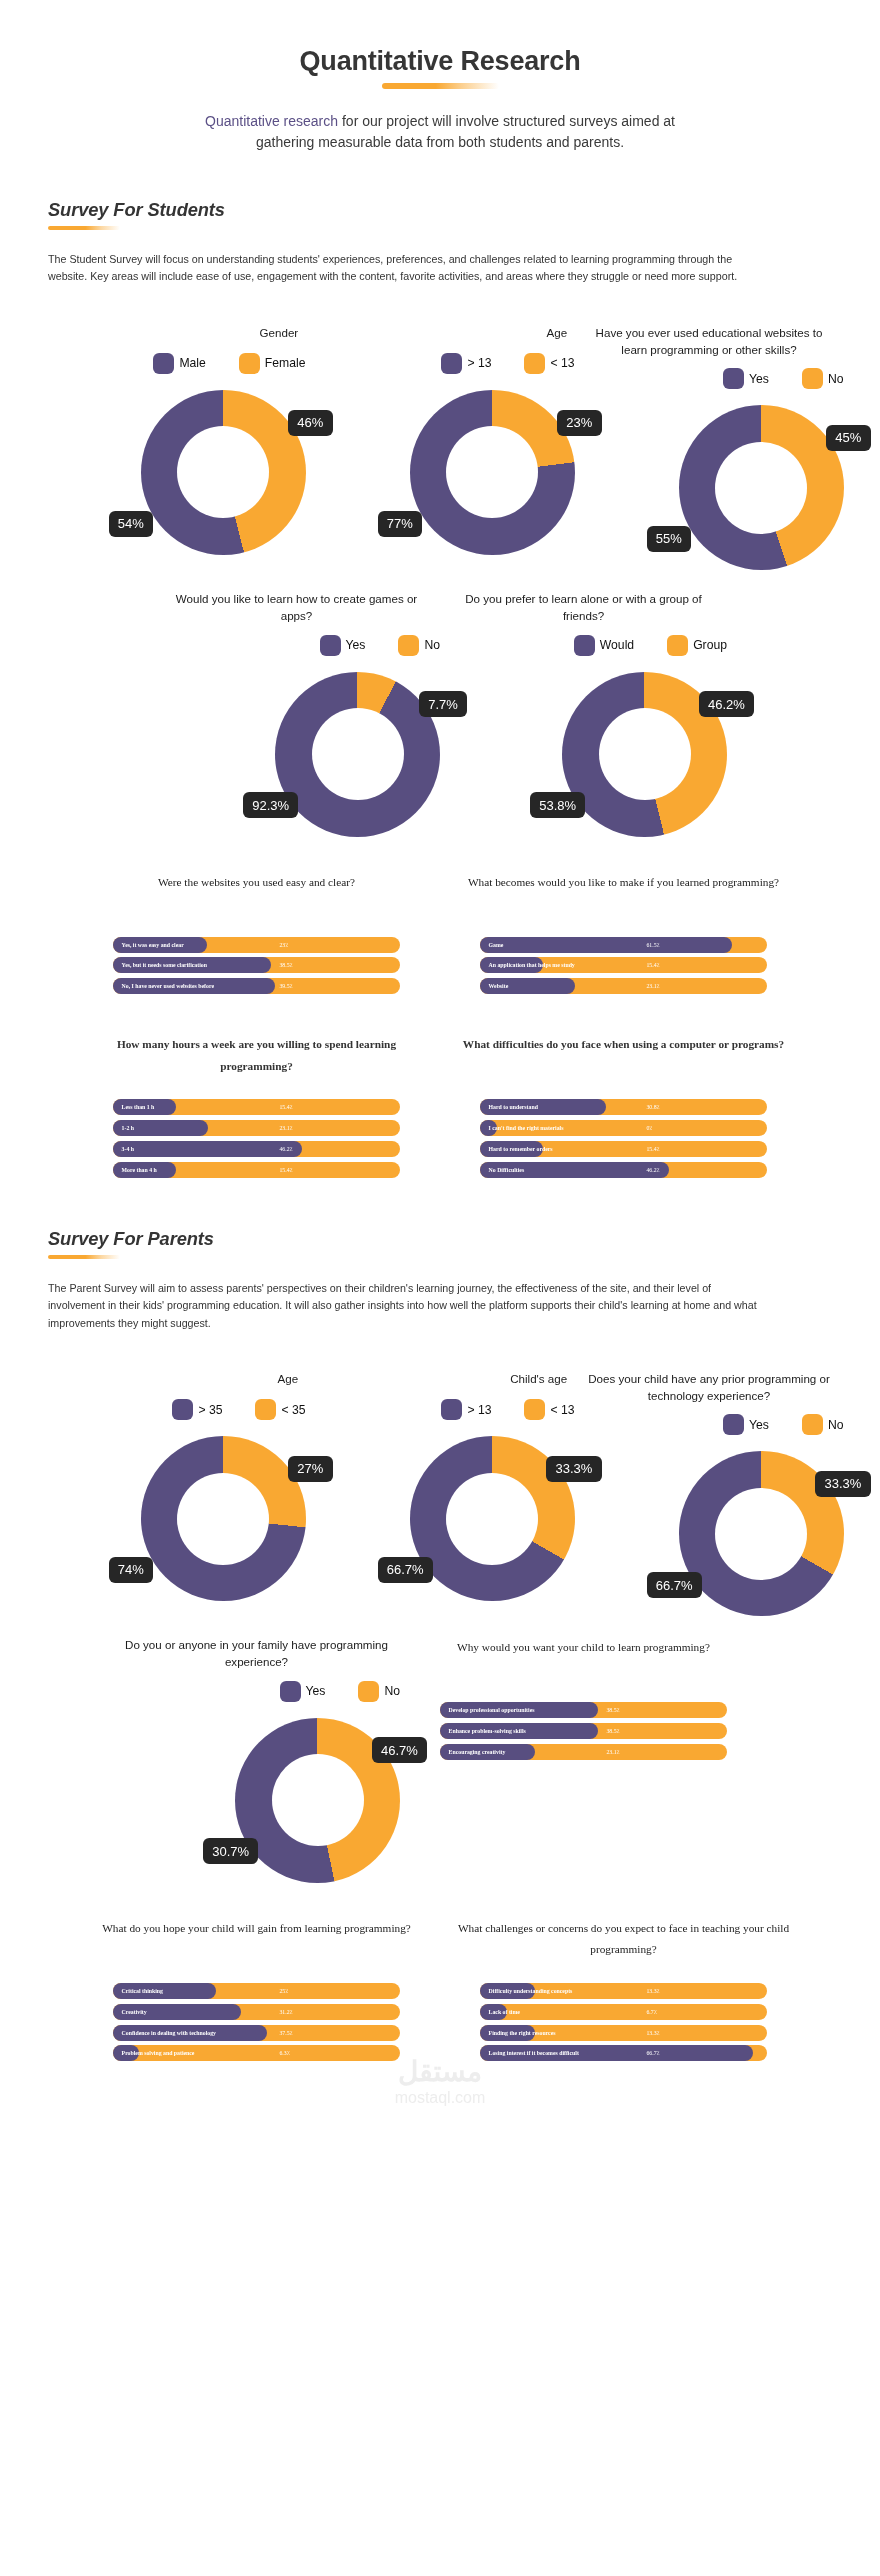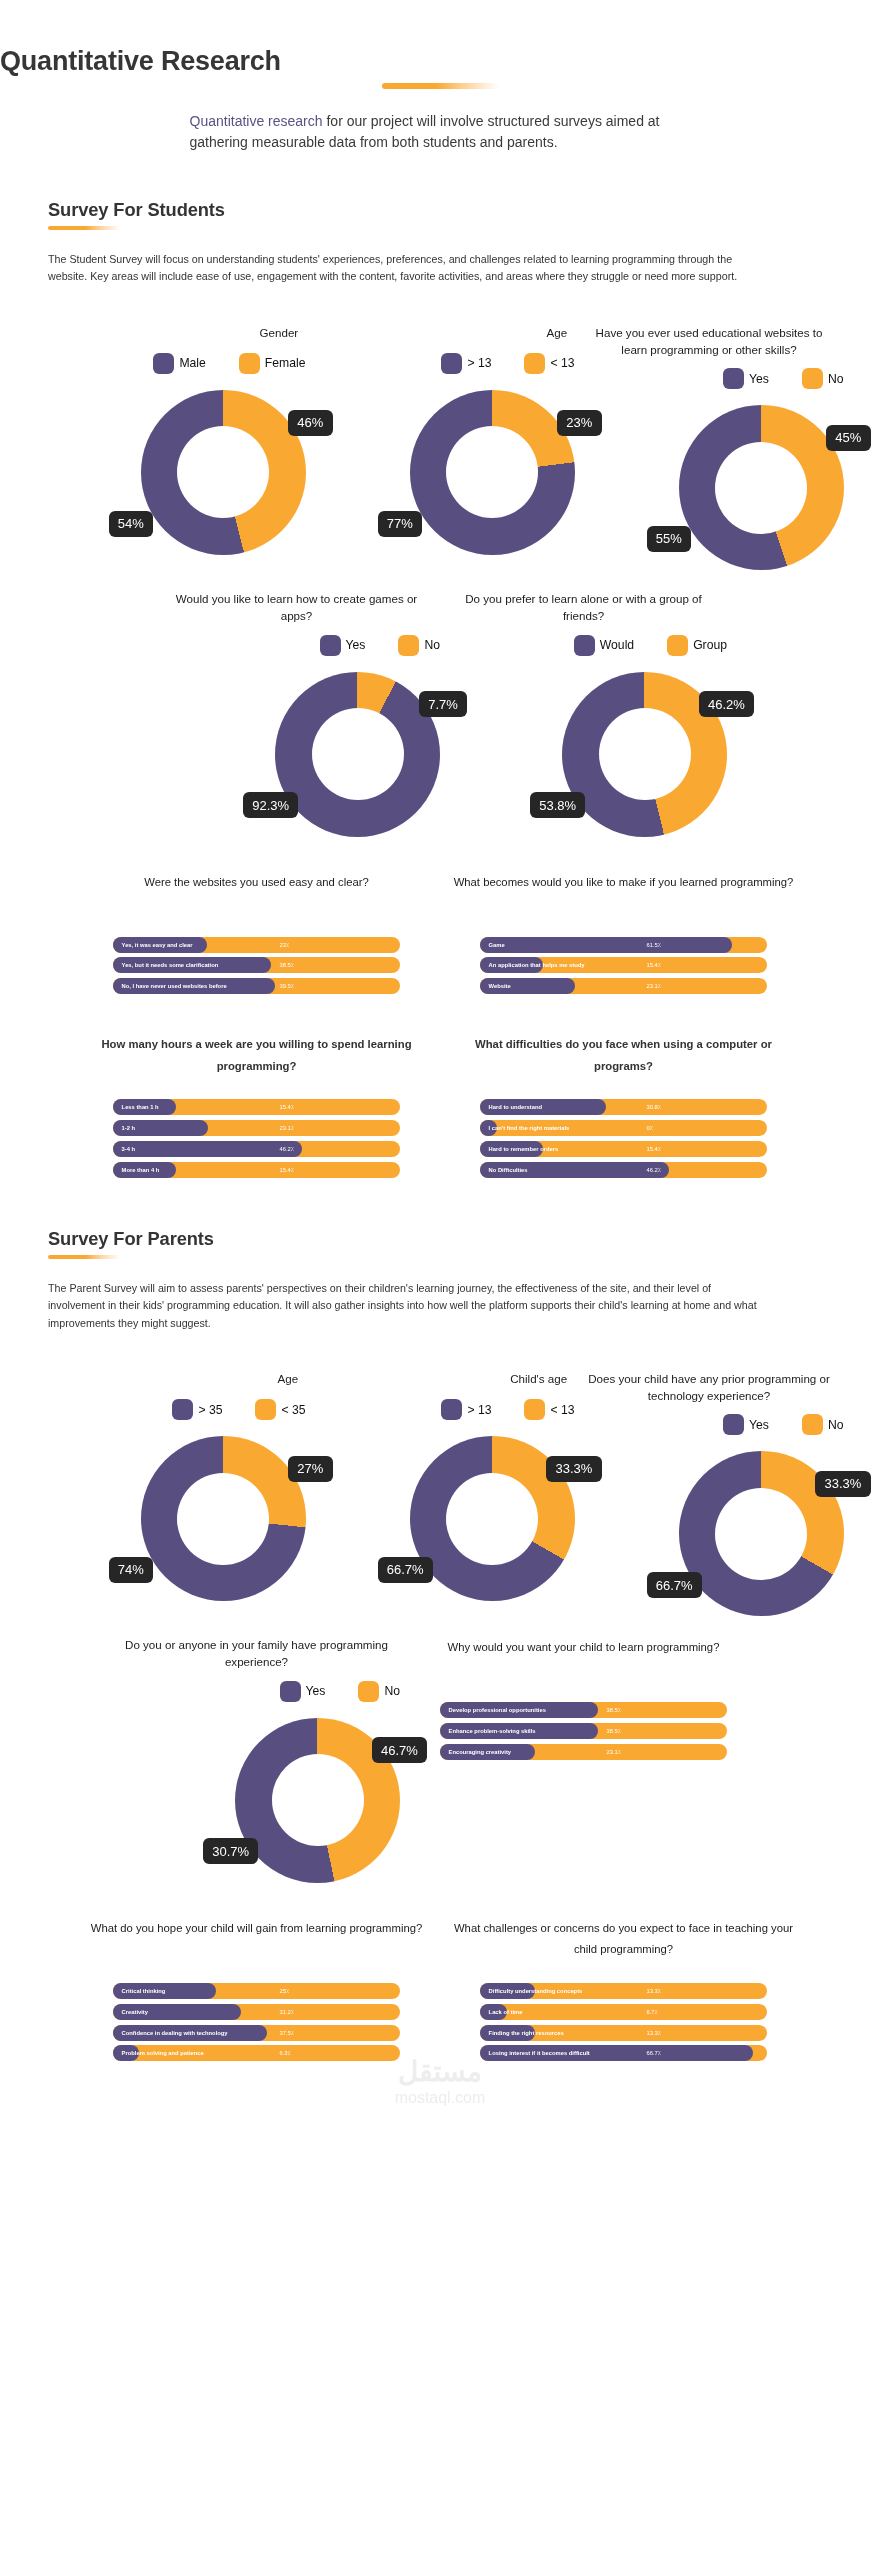--- a/index.html
+++ b/index.html
@@ -5,21 +5,21 @@
   * { box-sizing: border-box; margin: 0; padding: 0; }
   html, body {
     width: 880px;
     background: #ffffff;
     font-family: "Liberation Sans", sans-serif;
     color: #2e2e2e;
   }
   body { position: relative; overflow-x: hidden; }
 
   
-  .page-header { padding-top: 46px; }
+  .page-header { padding-top: 46px; text-align: center; }
   .page-title {
     font-size: 27px;
     font-weight: bold;
     color: #363636;
     letter-spacing: -0.2px;
   }
   .title-rule {
     width: 117px; height: 5.5px; margin: 6.1px auto 0;
     border-radius: 3.7px;
     background: linear-gradient(90deg,#F9A832 0%, #F9A832 46%, rgba(249,168,50,0.55) 68%, rgba(249,168,50,0.0) 100%);
@@ -29,21 +29,21 @@
     width: 501px;
     font-size: 14px;
     line-height: 1.55;
     color: #3a3a3a;
   }
   .page-subtitle .hl { color: #5b5086; }
 
   
   .section { margin-top: 45px; padding: 0 48px; }
   .section-title {
-    font-size: 18.3px; font-weight: bold; color: #343434; letter-spacing: -0.1px;
+    font-size: 18.3px; font-weight: bold; color: #343434; letter-spacing: -0.1px; font-style: italic;
   }
   .section-rule {
     width: 72px; height: 4.3px; margin-top: 4.9px; border-radius: 3.1px;
     background: linear-gradient(90deg,#F9A832 0%, #F9A832 52%, rgba(249,168,50,0.45) 74%, rgba(249,168,50,0) 100%);
   }
   .section-desc {
     margin-top: 21px;
     font-size: 10.7px; line-height: 1.62; color: #343434;
     max-width: 721px;
   }
@@ -75,21 +75,21 @@
     position: absolute;
     background: #262626; color: #fff;
     font-size: 13px; font-weight: normal;
     padding: 5.5px 9.2px; border-radius: 6.1px; white-space: nowrap;
   }
   .pct-badge.tr { right: -27px; top: 19.6px; }
   .pct-badge.bl { left: -32px; bottom: 18.3px; }
 
   
   .bar-row { display: flex; justify-content: center; margin-top: 35px; }
-  .bar-cell { width: 367px; padding: 0 12.2px; display: flex; flex-direction: column; align-items: center; }
+  .bar-cell { width: 367px; padding: 0 12.2px; display: flex; flex-direction: column; align-items: center; font-family: Liberation Serif, serif; }
   .bar-q {
     text-align: center; font-size: 11.3px; line-height: 1.9; color: #1c1c1c;
     min-height: 43px;
   }
   .bar-q.bold { font-weight: bold; color: #343434; }
   .bars { margin-top: 22px; width: 287px; }
   .bar {
     position: relative; height: 16px; margin-bottom: 4.9px;
     background: #F9A832; border-radius: 8px; display: flex; align-items: center;
   }

